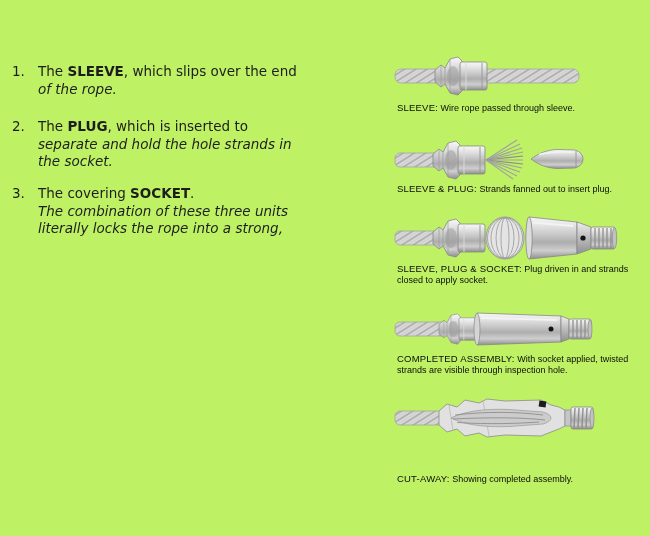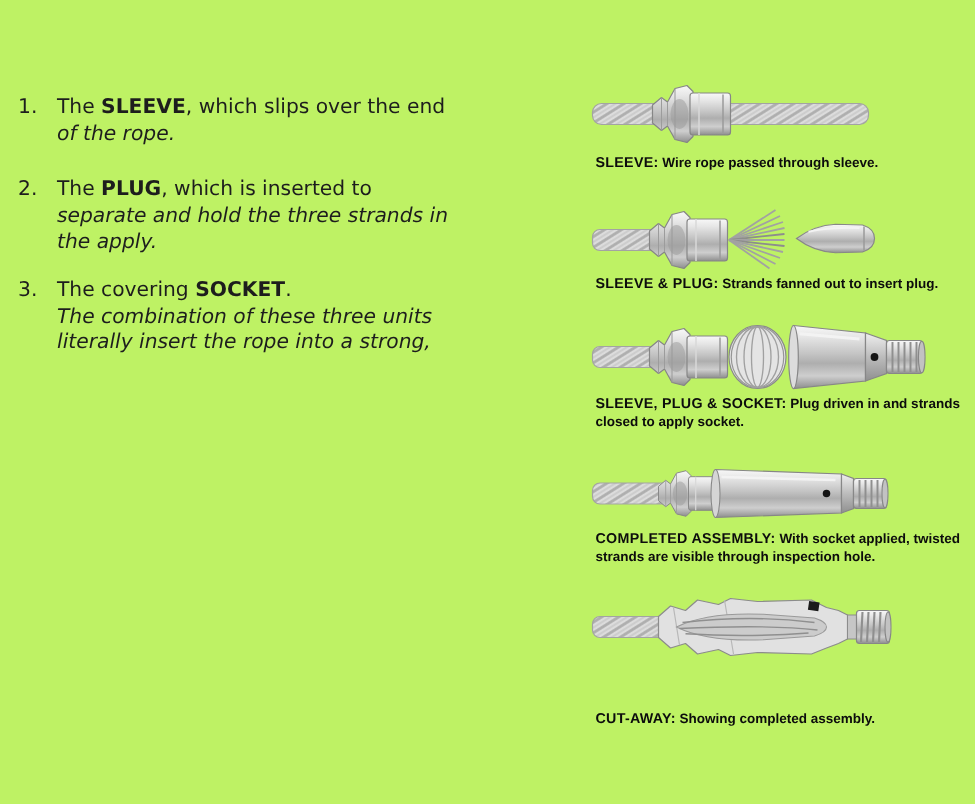--- a/index.html
+++ b/index.html
@@ -10,21 +10,21 @@
   
   .item { position:absolute; left:12px; font-size:13.5px; line-height:17.5px; }
   .ln { white-space:nowrap; }
   .ln .num { display:inline-block; width:26px; }
   .ln.indent { padding-left:26px;font-style:italic; }
   .bold { font-weight:bold; }
   
   .fig { position:absolute; }
   .cap {
     position:absolute; width:253px;
-    font-family:"Liberation Sans", sans-serif; font-weight:bold;
+    font-family:"Liberation Sans", sans-serif; font-weight:normal;
     font-size:9px; line-height:10.5px; color:#0c0c0c;
   }
   .cap-label { font-size:9.5px; letter-spacing:0.2px; }
   svg { display:block; }
   #svg-defs { position:absolute; width:0; height:0; }
 </style>
 </head>
 <body>
 
 <div class="page">
@@ -60,28 +60,28 @@
     </defs>
   </svg>
 
   <div class="item" style="top:63px">
     <div class="ln"><span class="num">1.</span><span>The </span><span class="bold">SLEEVE</span><span>, which slips over the end</span></div>
     <div class="ln indent"><span>of the rope.</span></div>
   </div>
 
   <div class="item" style="top:118px">
     <div class="ln"><span class="num">2.</span><span>The </span><span class="bold">PLUG</span><span>, which is inserted to</span></div>
-    <div class="ln indent"><span>separate and hold the three strands in</span></div>
-    <div class="ln indent"><span>the apply.</span></div>
+    <div class="ln indent"><span>separate and hold the hole strands in</span></div>
+    <div class="ln indent"><span>the socket.</span></div>
   </div>
 
   <div class="item" style="top:185px">
     <div class="ln"><span class="num">3.</span><span>The covering </span><span class="bold">SOCKET</span><span>.</span></div>
     <div class="ln indent"><span>The combination of these three units</span></div>
-    <div class="ln indent"><span>literally insert the rope into a strong,</span></div>
+    <div class="ln indent"><span>literally locks the rope into a strong,</span></div>
   </div>
 
   <svg class="fig" style="left:393px;top:54px" width="190" height="44" viewBox="0 0 190 44">
     <rect x="2" y="15" width="184" height="14" rx="6" fill="url(#ropePat)" stroke="#a3a3a3" stroke-width="0.8"></rect>
     <use href="#sleeveG" x="42" y="2"></use>
   </svg>
   <div class="cap" style="left:397px;top:103px">
     <span class="cap-label">SLEEVE:</span>
     <span class="cap-text">Wire rope passed through sleeve.</span>
   </div>

